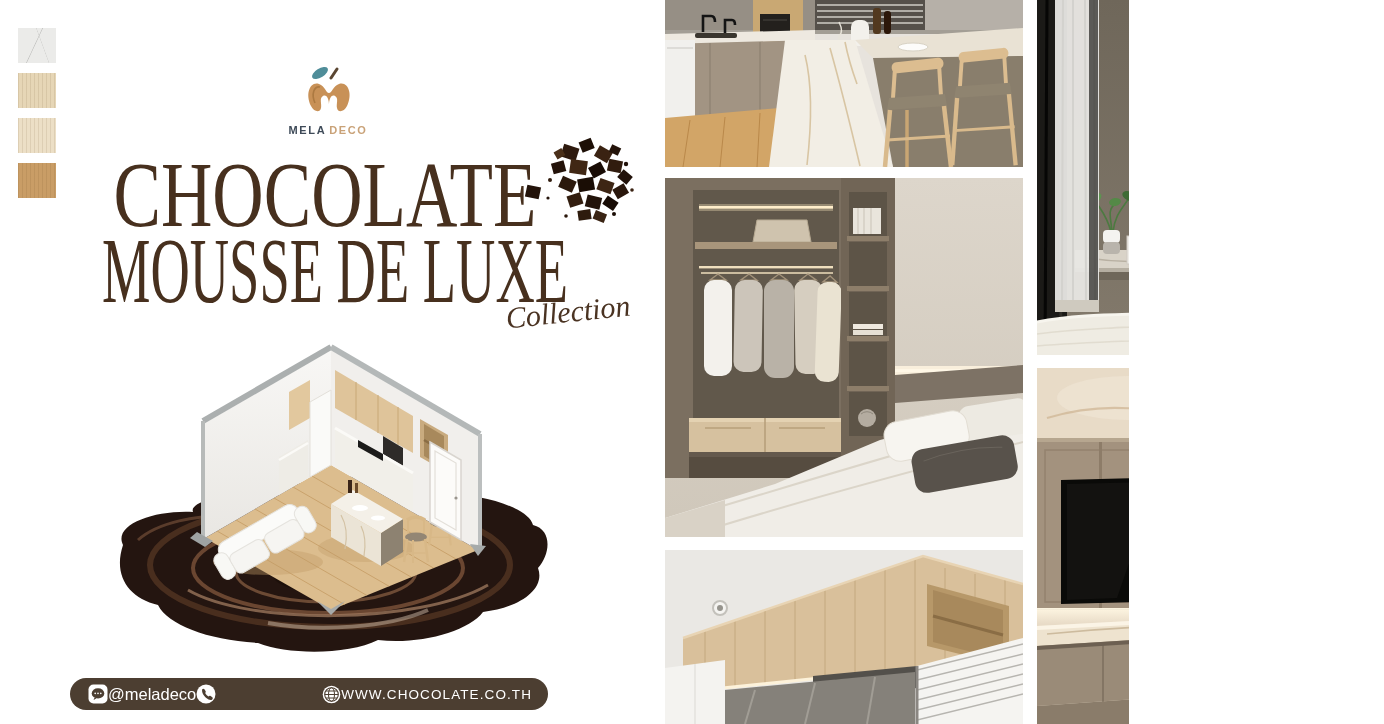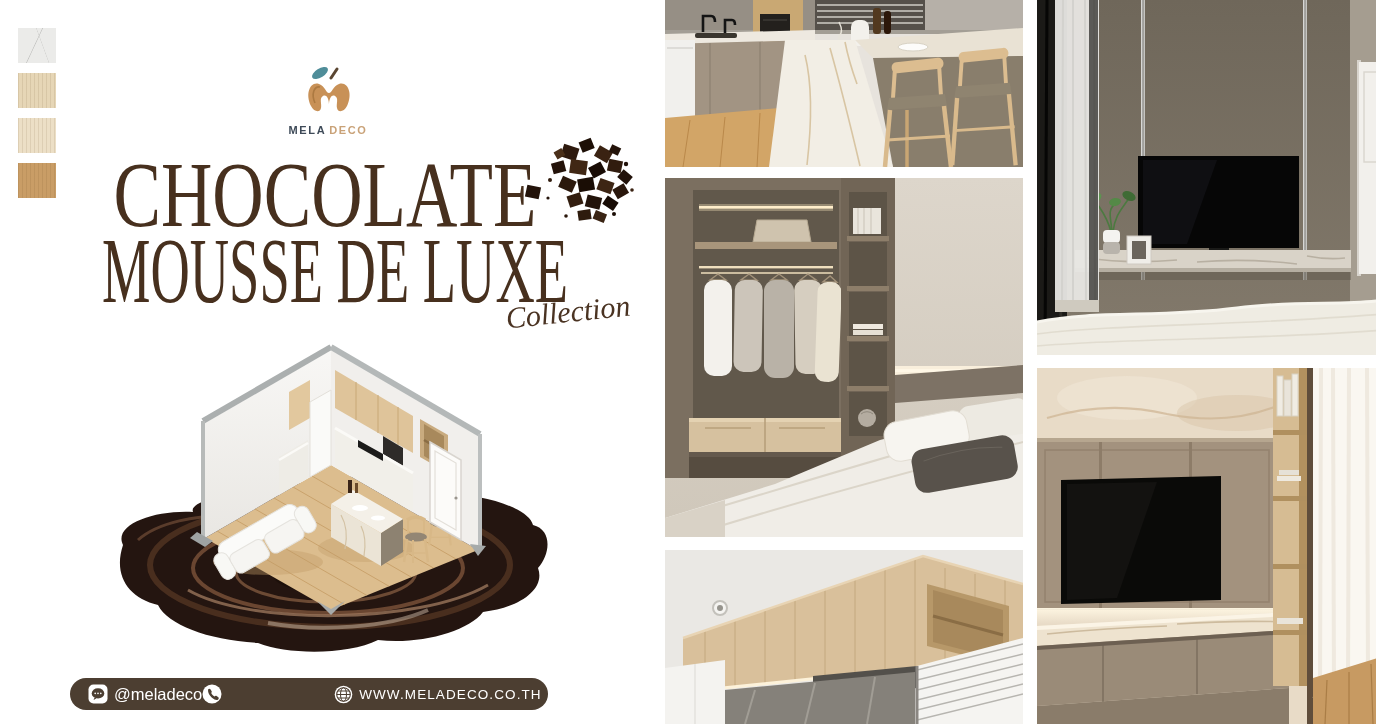--- a/index.html
+++ b/index.html
@@ -1,16 +1,16 @@
 <!DOCTYPE html>
 <html><head>
 <meta charset="utf-8">
 <style>
   html,body{margin:0;padding:0;background:#ffffff;}
-  .canvas{position:relative;width:1376px;height:724px;background:#ffffff;overflow:hidden;
+  .canvas{position:relative;width:1129px;height:724px;background:#ffffff;overflow:hidden;
           font-family:"Liberation Sans",sans-serif;}
   .abs{position:absolute;}
 
   
   .swatch{position:absolute;left:18px;width:38px;height:35px;}
   .swatch.grain{background-image:repeating-linear-gradient(90deg,rgba(90,60,20,.10) 0 1px,transparent 1px 4px);}
   .swatch.marble{background-image:linear-gradient(115deg,transparent 44%,#c7c7c5 45.5%,transparent 47%),
                  linear-gradient(70deg,transparent 60%,#d6d6d4 61%,transparent 62.5%);}
 
   
@@ -22,21 +22,21 @@
   .title-svg{position:absolute;left:62px;top:150px;}
   .title-svg text{fill:#47301e;font-family:"Liberation Serif",serif;}
   .collection{position:absolute;left:498px;top:295px;width:140px;text-align:center;
               font-family:"Liberation Serif",serif;font-style:italic;font-size:30px;
               color:#4a3322;transform:rotate(-6deg);}
 
   
   .pill{position:absolute;left:70px;top:678px;width:478px;height:32px;background:#4c3e31;
         border-radius:17px;display:flex;align-items:center;justify-content:space-between;
         padding:0 18px;box-sizing:border-box;color:#ffffff;}
-  .pill .item{display:flex;align-items:center;gap:6px;white-space:nowrap;}
+  .pill .item{display:flex;align-items:center;white-space:nowrap;}
   .pill .t1{font-size:16.5px;} .pill .t2{font-size:17px;margin-top:46px;} .pill .t3{font-size:13.5px;letter-spacing:1.1px;}
 
   
   .photo{position:absolute;overflow:hidden;}
   .photo svg{display:block;width:100%;height:100%;}
   .photo-m1{left:665px;top:0;width:358px;height:167px;}
   .photo-m2{left:665px;top:178px;width:358px;height:359px;}
   .photo-m3{left:665px;top:550px;width:358px;height:174px;}
   .photo-r1{left:1037px;top:0;width:347px;height:355px;}
   .photo-r2{left:1037px;top:368px;width:347px;height:356px;}
@@ -244,21 +244,21 @@
       </div>
       <div class="item">
         <svg width="19" height="19" viewBox="0 0 19 19">
           <circle cx="9.5" cy="9.5" r="8.8" fill="#ffffff"></circle>
           <circle cx="9.5" cy="9.5" r="6.8" fill="none" stroke="#4c3e31" stroke-width="1.1"></circle>
           <ellipse cx="9.5" cy="9.5" rx="3" ry="6.8" fill="none" stroke="#4c3e31" stroke-width="1"></ellipse>
           <line x1="2.8" y1="9.5" x2="16.2" y2="9.5" stroke="#4c3e31" stroke-width="1"></line>
           <line x1="3.8" y1="6" x2="15.2" y2="6" stroke="#4c3e31" stroke-width="1"></line>
           <line x1="3.8" y1="13" x2="15.2" y2="13" stroke="#4c3e31" stroke-width="1"></line>
         </svg>
-        <span class="t3">WWW.MELADECO.CO.TH</span>
+        <span class="t3">WWW.CHOCOLATE.CO.TH</span>
       </div>
     </div>
   </section>
 
   <section>
 
     <div class="photo photo-m1">
       <svg viewBox="0 0 358 167" preserveAspectRatio="none">
         <rect width="358" height="167" fill="#e7e3dd"></rect>
         <rect width="358" height="34" fill="#a39e95"></rect>

